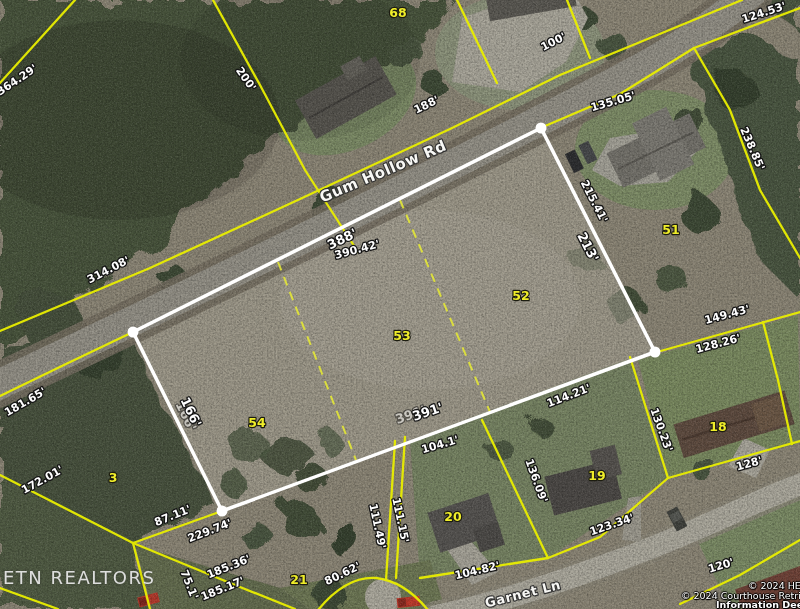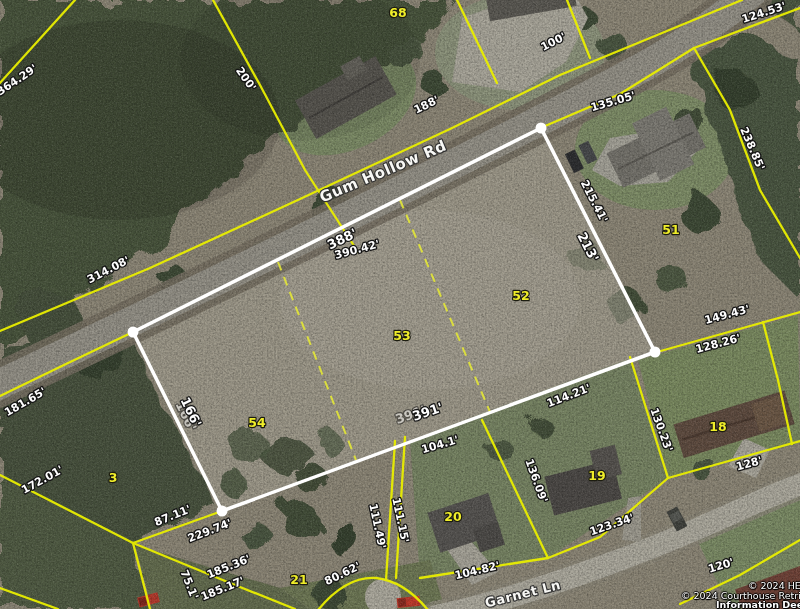--- a/index.html
+++ b/index.html
@@ -261,16 +261,17 @@
         <text transform="translate(174 519) rotate(-22)" class="lbl dim" style="font-size: 11px;">87.11'</text>
         <text transform="translate(211 534) rotate(-21)" class="lbl dim" style="font-size: 11px;">229.74'</text>
         <text transform="translate(230 570) rotate(-22)" class="lbl dim" style="font-size: 11px;">185.36'</text>
         <text transform="translate(224 592) rotate(-22)" class="lbl dim" style="font-size: 11px;">185.17'</text>
         <text transform="translate(186 586) rotate(68)" class="lbl dim" style="font-size: 11px;">75.1'</text>
         <text transform="translate(344 577) rotate(-26)" class="lbl dim" style="font-size: 11px;">80.62'</text>
         <text transform="translate(299 584) rotate(0)" class="lbl num" style="font-size: 12.5px;">21</text>
       </g>
 </svg>
 
+<div class="watermark">ETN REALTORS</div>
 <div class="cr" id="cr1">© 2024 HERE</div>
 <div class="cr" id="cr2">© 2024 Courthouse Retrieval Sy</div>
 <div class="cr" id="cr3">Information Deemed</div>
 </div>
 
 </body></html>

